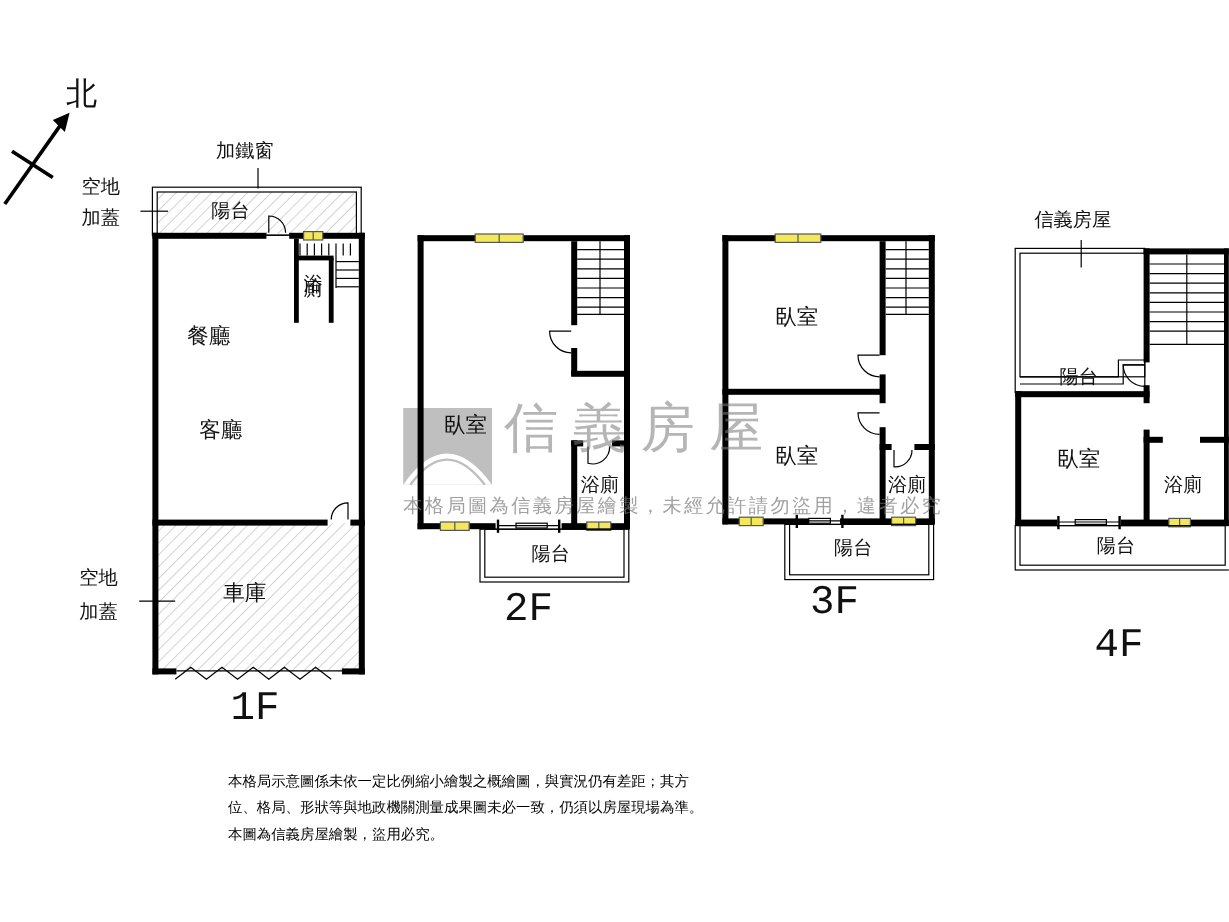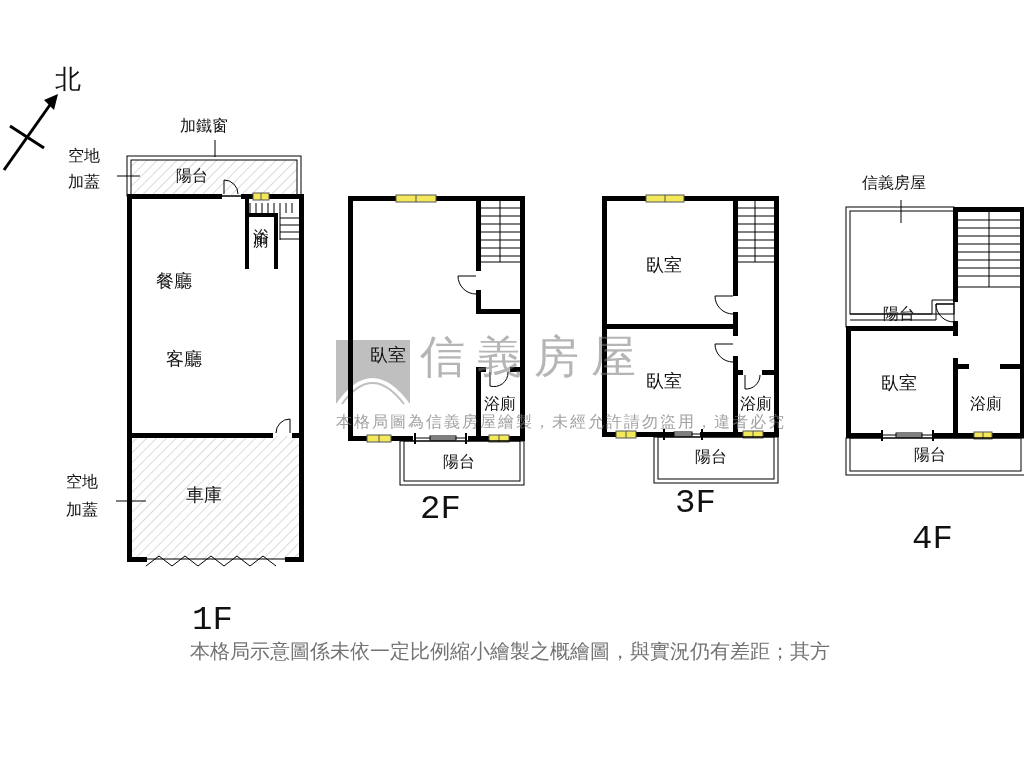--- a/index.html
+++ b/index.html
@@ -4,21 +4,21 @@
 <style>
   html,body{margin:0;padding:0;background:#fff;}
   body{width:1024px;height:768px;position:relative;overflow:hidden;font-family:"DejaVu Sans","Liberation Sans",sans-serif;color:#111;}
   #plan{position:absolute;left:0;top:0;}
   .lbl{position:absolute;white-space:nowrap;color:#111;line-height:1;}
   .lbl-room{font-size:18px;}
   .lbl-room-sm{font-size:16px;}
   .lbl-note{font-size:16px;}
   .lbl-floor{font-family:Liberation Mono, monospace;font-size:34px;}
   .vert{writing-mode:vertical-rl;letter-spacing:2px;}
-  .disclaimer{position:absolute;left:190px;top:640px;font-size:20px;line-height:22px;color:#737373;}
+  .disclaimer{position:absolute;left:190px;top:640px;font-size:12px;line-height:22px;color:#000000;}
   .disclaimer div{white-space:nowrap;}
   .wm-big{position:absolute;left:420px;top:334px;font-size:45px;color:rgba(120,120,120,0.55);letter-spacing:12px;white-space:nowrap;line-height:1;}
   .wm-small{position:absolute;left:336px;top:412px;font-size:16px;color:rgba(120,120,120,0.7);letter-spacing:2px;white-space:nowrap;}
 </style>
 </head>
 <body>
 
 <svg id="plan" width="1024" height="768" viewBox="0 0 1024 768" xmlns="http://www.w3.org/2000/svg">
   <defs>
     <pattern id="hatch" patternUnits="userSpaceOnUse" width="7" height="7" patternTransform="rotate(45)">
@@ -218,21 +218,21 @@
 <div class="lbl lbl-note" style="left:180px;top:118px;">加鐵窗</div>
 <div class="lbl lbl-note" style="left:68px;top:148px;">空地</div>
 <div class="lbl lbl-note" style="left:68px;top:174px;">加蓋</div>
 <div class="lbl lbl-room-sm" style="left:176px;top:168px;">陽台</div>
 <div class="lbl lbl-room-sm vert" style="left:253px;top:216px;">浴廁</div>
 <div class="lbl lbl-room" style="left:156px;top:272px;">餐廳</div>
 <div class="lbl lbl-room" style="left:166px;top:350px;text-align:center;">客廳</div>
 <div class="lbl lbl-note" style="left:66px;top:474px;">空地</div>
 <div class="lbl lbl-note" style="left:66px;top:502px;">加蓋</div>
 <div class="lbl lbl-room" style="left:186px;top:486px;text-align:center;">車庫</div>
-<div class="lbl lbl-floor" style="left:192px;top:603px;">1F</div>
+<div class="lbl lbl-floor" style="left:192px;top:574px;">1F</div>
 
 <div class="lbl lbl-room-sm" style="left:370px;top:346px;font-size:18px;">臥室</div>
 <div class="lbl lbl-room-sm" style="left:484px;top:396px;">浴廁</div>
 <div class="lbl lbl-room-sm" style="left:443px;top:454px;">陽台</div>
 <div class="lbl lbl-floor" style="left:420px;top:492px;">2F</div>
 
 <div class="lbl lbl-room-sm" style="left:646px;top:256px;font-size:18px;">臥室</div>
 <div class="lbl lbl-room-sm" style="left:646px;top:372px;font-size:18px;">臥室</div>
 <div class="lbl lbl-room-sm" style="left:740px;top:396px;">浴廁</div>
 <div class="lbl lbl-room-sm" style="left:695px;top:449px;">陽台</div>
@@ -240,13 +240,15 @@
 
 <div class="lbl lbl-note" style="left:862px;top:175px;">信義房屋</div>
 <div class="lbl lbl-room-sm" style="left:883px;top:306px;">陽台</div>
 <div class="lbl lbl-room-sm" style="left:881px;top:374px;font-size:18px;">臥室</div>
 <div class="lbl lbl-room-sm" style="left:970px;top:396px;">浴廁</div>
 <div class="lbl lbl-room-sm" style="left:914px;top:447px;">陽台</div>
 <div class="lbl lbl-floor" style="left:912px;top:482px;margin-top:40px;">4F</div>
 
 <div class="disclaimer">
   <div>本格局示意圖係未依一定比例縮小繪製之概繪圖，與實況仍有差距；其方</div>
+  <div>位、格局、形狀等與地政機關測量成果圖未必一致，仍須以房屋現場為準。</div>
+  <div>本圖為信義房屋繪製，盜用必究。</div>
 </div>
 
 </body></html>

